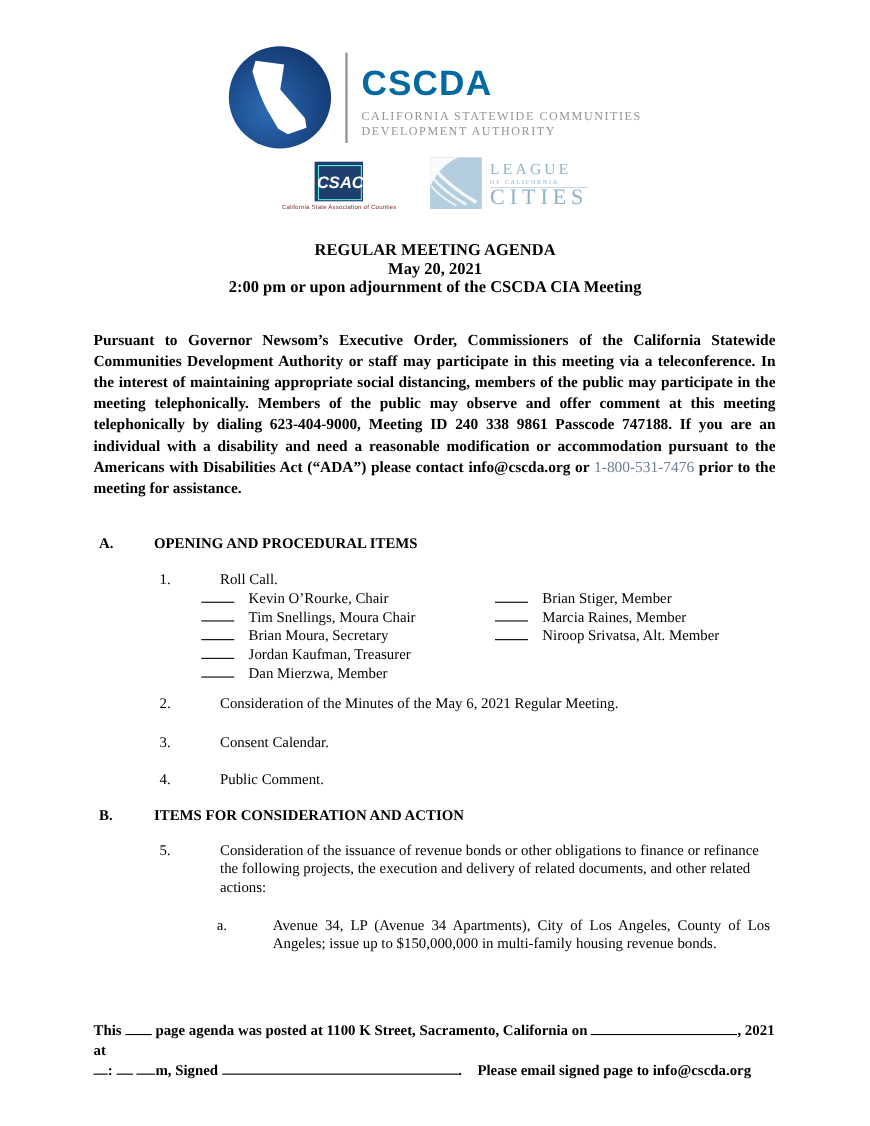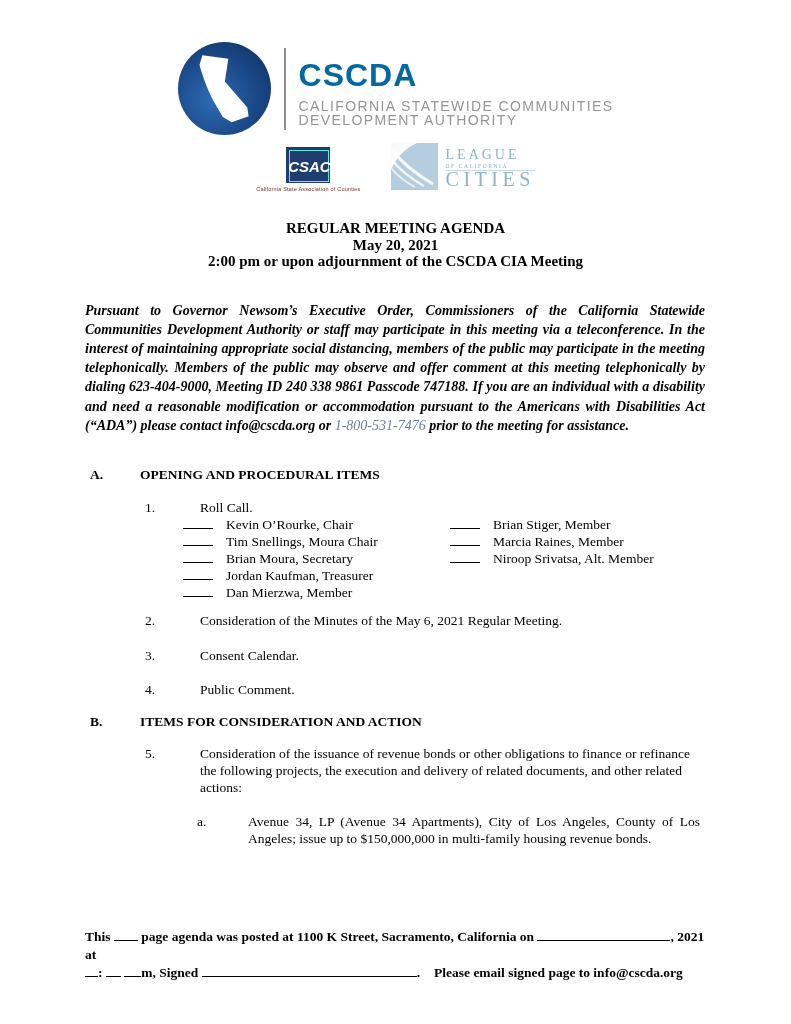--- a/index.html
+++ b/index.html
@@ -24,21 +24,21 @@
     background: radial-gradient(circle at 38% 62%, #2e6cb4 0%, #1d4d8e 45%, #123a70 78%, #0e2f5e 100%);
     display: flex; align-items: center; justify-content: center;
   }
   .globe svg { width: 56px; height: 72px; transform: rotate(-2deg); }
   .logo-divider { width: 2px; height: 82px; background: #8d9094; }
   .logo-text { font-family: "Liberation Sans", sans-serif; }
   .logo-acronym {
     font-size: 32px; font-weight: 700; color: #0369a1;
     letter-spacing: 1px; line-height: 46px;
   }
-  .logo-sub { font-size: 14px; color: #939598; letter-spacing: 1.4px; line-height: 12px; margin-top: 2px; }
+  .logo-sub { font-size: 11px; color: #939598; letter-spacing: 1.4px; line-height: 12px; margin-top: 2px; font-family: Liberation Serif, serif; }
 
   .partners {
     margin: 8px auto 0;
     width: fit-content;
     display: flex; align-items: flex-start; gap: 30px;
   }
   .csac { text-align: center; margin-top: 4px; }
   .csac-box {
     width: 44px; height: 36px; margin: 0 auto;
     background: #1e3e70; padding: 3px; box-sizing: border-box;
@@ -64,21 +64,21 @@
   
   .title-block {
     margin-top: 28px;
     text-align: center;
     font-weight: 700; font-size: 15px; line-height: 16.5px;
   }
 
   
   .notice {
     margin: 31px 86px 0 85px;
-    font-weight: 700; font-style: italic;
+    font-weight: 700; 
     font-size: 14px; line-height: 19.2px;
     text-align: justify;
   }
   .phone-link { color: #6f7f92; font-weight: 400; }
 
   
   .agenda { font-size: 13.5px; line-height: 17px; }
   .row { display: flex; }
   .section-row { font-weight: 700; }
   .section-row .letter { margin-left: 90px; width: 50px; flex: none; }

